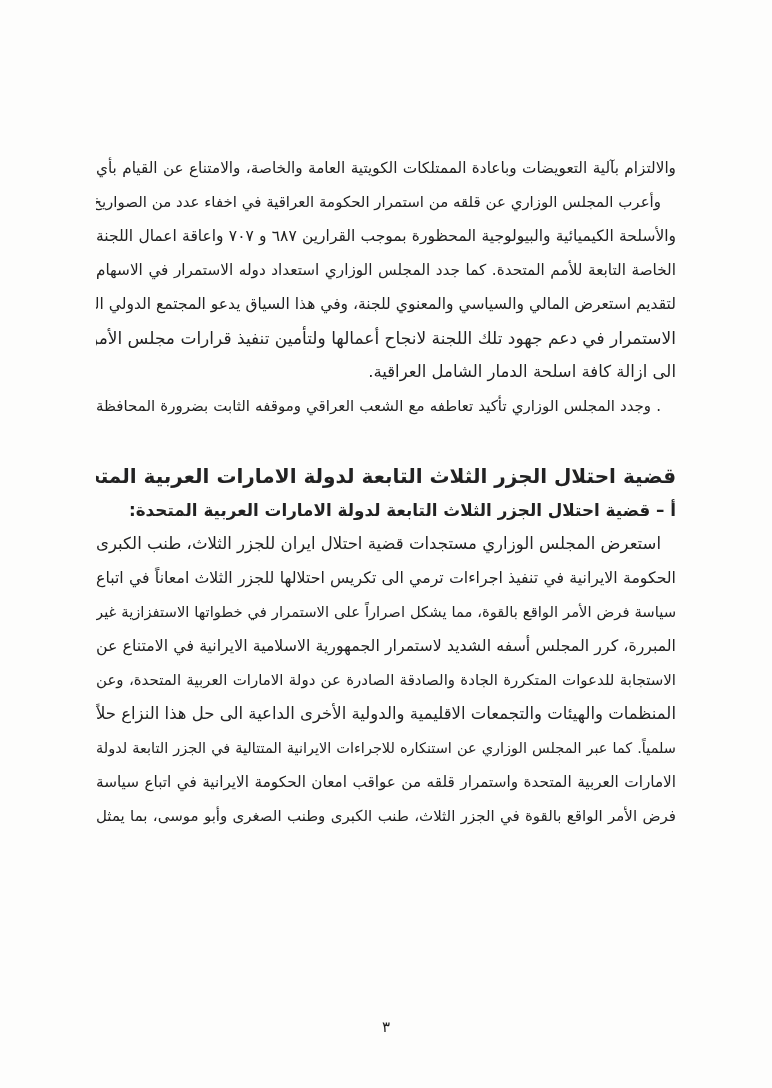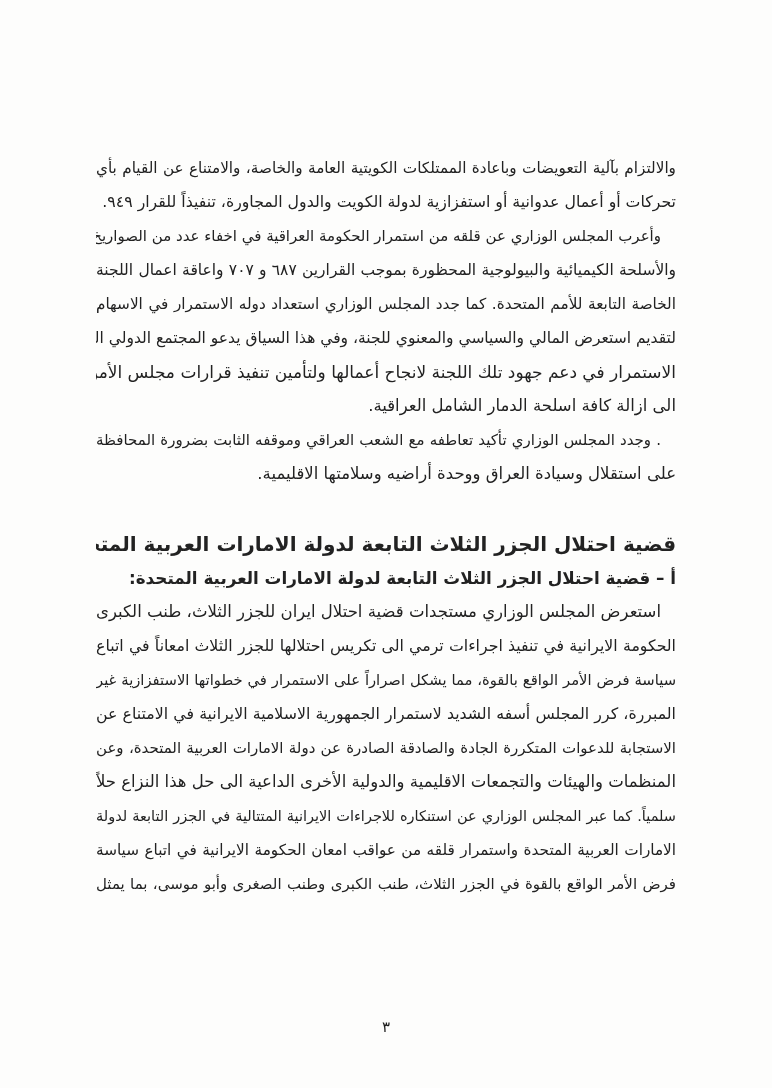--- a/index.html
+++ b/index.html
@@ -54,33 +54,31 @@
     color: #1b1b1b;
   }
 </style>
 </head>
 <body>
 
 <div class="page">
   <div class="text-block" id="text-block">
       <div class="block paragraph">
         <div class="line fill" style="font-size: 15.25px;">والالتزام بآلية التعويضات وباعادة الممتلكات الكويتية العامة والخاصة، والامتناع عن القيام بأي</div>
-        <div class="line" style="font-size: 15.75px;">تحركات أو أعمال عدوانية أو استفزازية لدولة الكويت والدول المجاورة، تنفيذاً للقرار ٩٤٩.</div>
       </div>
       <div class="block paragraph">
         <div class="line fill indent" style="font-size: 15px;">وأعرب المجلس الوزاري عن قلقه من استمرار الحكومة العراقية في اخفاء عدد من الصواريخ</div>
         <div class="line fill" style="font-size: 15.5px;">والأسلحة الكيميائية والبيولوجية المحظورة بموجب القرارين ٦٨٧ و ٧٠٧ واعاقة اعمال اللجنة</div>
         <div class="line fill" style="font-size: 15.25px;">الخاصة التابعة للأمم المتحدة. كما جدد المجلس الوزاري استعداد دوله الاستمرار في الاسهام</div>
         <div class="line fill" style="font-size: 15.5px;">لتقديم استعرض المالي والسياسي والمعنوي للجنة، وفي هذا السياق يدعو المجتمع الدولي الى</div>
         <div class="line fill" style="font-size: 17px;">الاستمرار في دعم جهود تلك اللجنة لانجاح أعمالها ولتأمين تنفيذ قرارات مجلس الأمن الرامية</div>
         <div class="line">الى ازالة كافة اسلحة الدمار الشامل العراقية.</div>
       </div>
       <div class="block paragraph">
         <div class="line fill indent" style="font-size: 15px;">. وجدد المجلس الوزاري تأكيد تعاطفه مع الشعب العراقي وموقفه الثابت بضرورة المحافظة</div>
-        <div class="line">على استقلال وسيادة العراق ووحدة أراضيه وسلامتها الاقليمية.</div>
       </div>
       <div class="block spacer"></div>
       <div class="block heading">
         <div class="line" style="font-size: 20px;">قضية احتلال الجزر الثلاث التابعة لدولة الامارات العربية المتحدة والعلاقات مع ايران:</div>
         <div class="line">أ – قضية احتلال الجزر الثلاث التابعة لدولة الامارات العربية المتحدة:</div>
       </div>
       <div class="block paragraph">
         <div class="line fill indent">استعرض المجلس الوزاري مستجدات قضية احتلال ايران للجزر الثلاث، طنب الكبرى</div>
         <div class="line fill" style="font-size: 15.75px;">الحكومة الايرانية في تنفيذ اجراءات ترمي الى تكريس احتلالها للجزر الثلاث امعاناً في اتباع</div>
         <div class="line fill" style="font-size: 14.75px;">سياسة فرض الأمر الواقع بالقوة، مما يشكل اصراراً على الاستمرار في خطواتها الاستفزازية غير</div>

